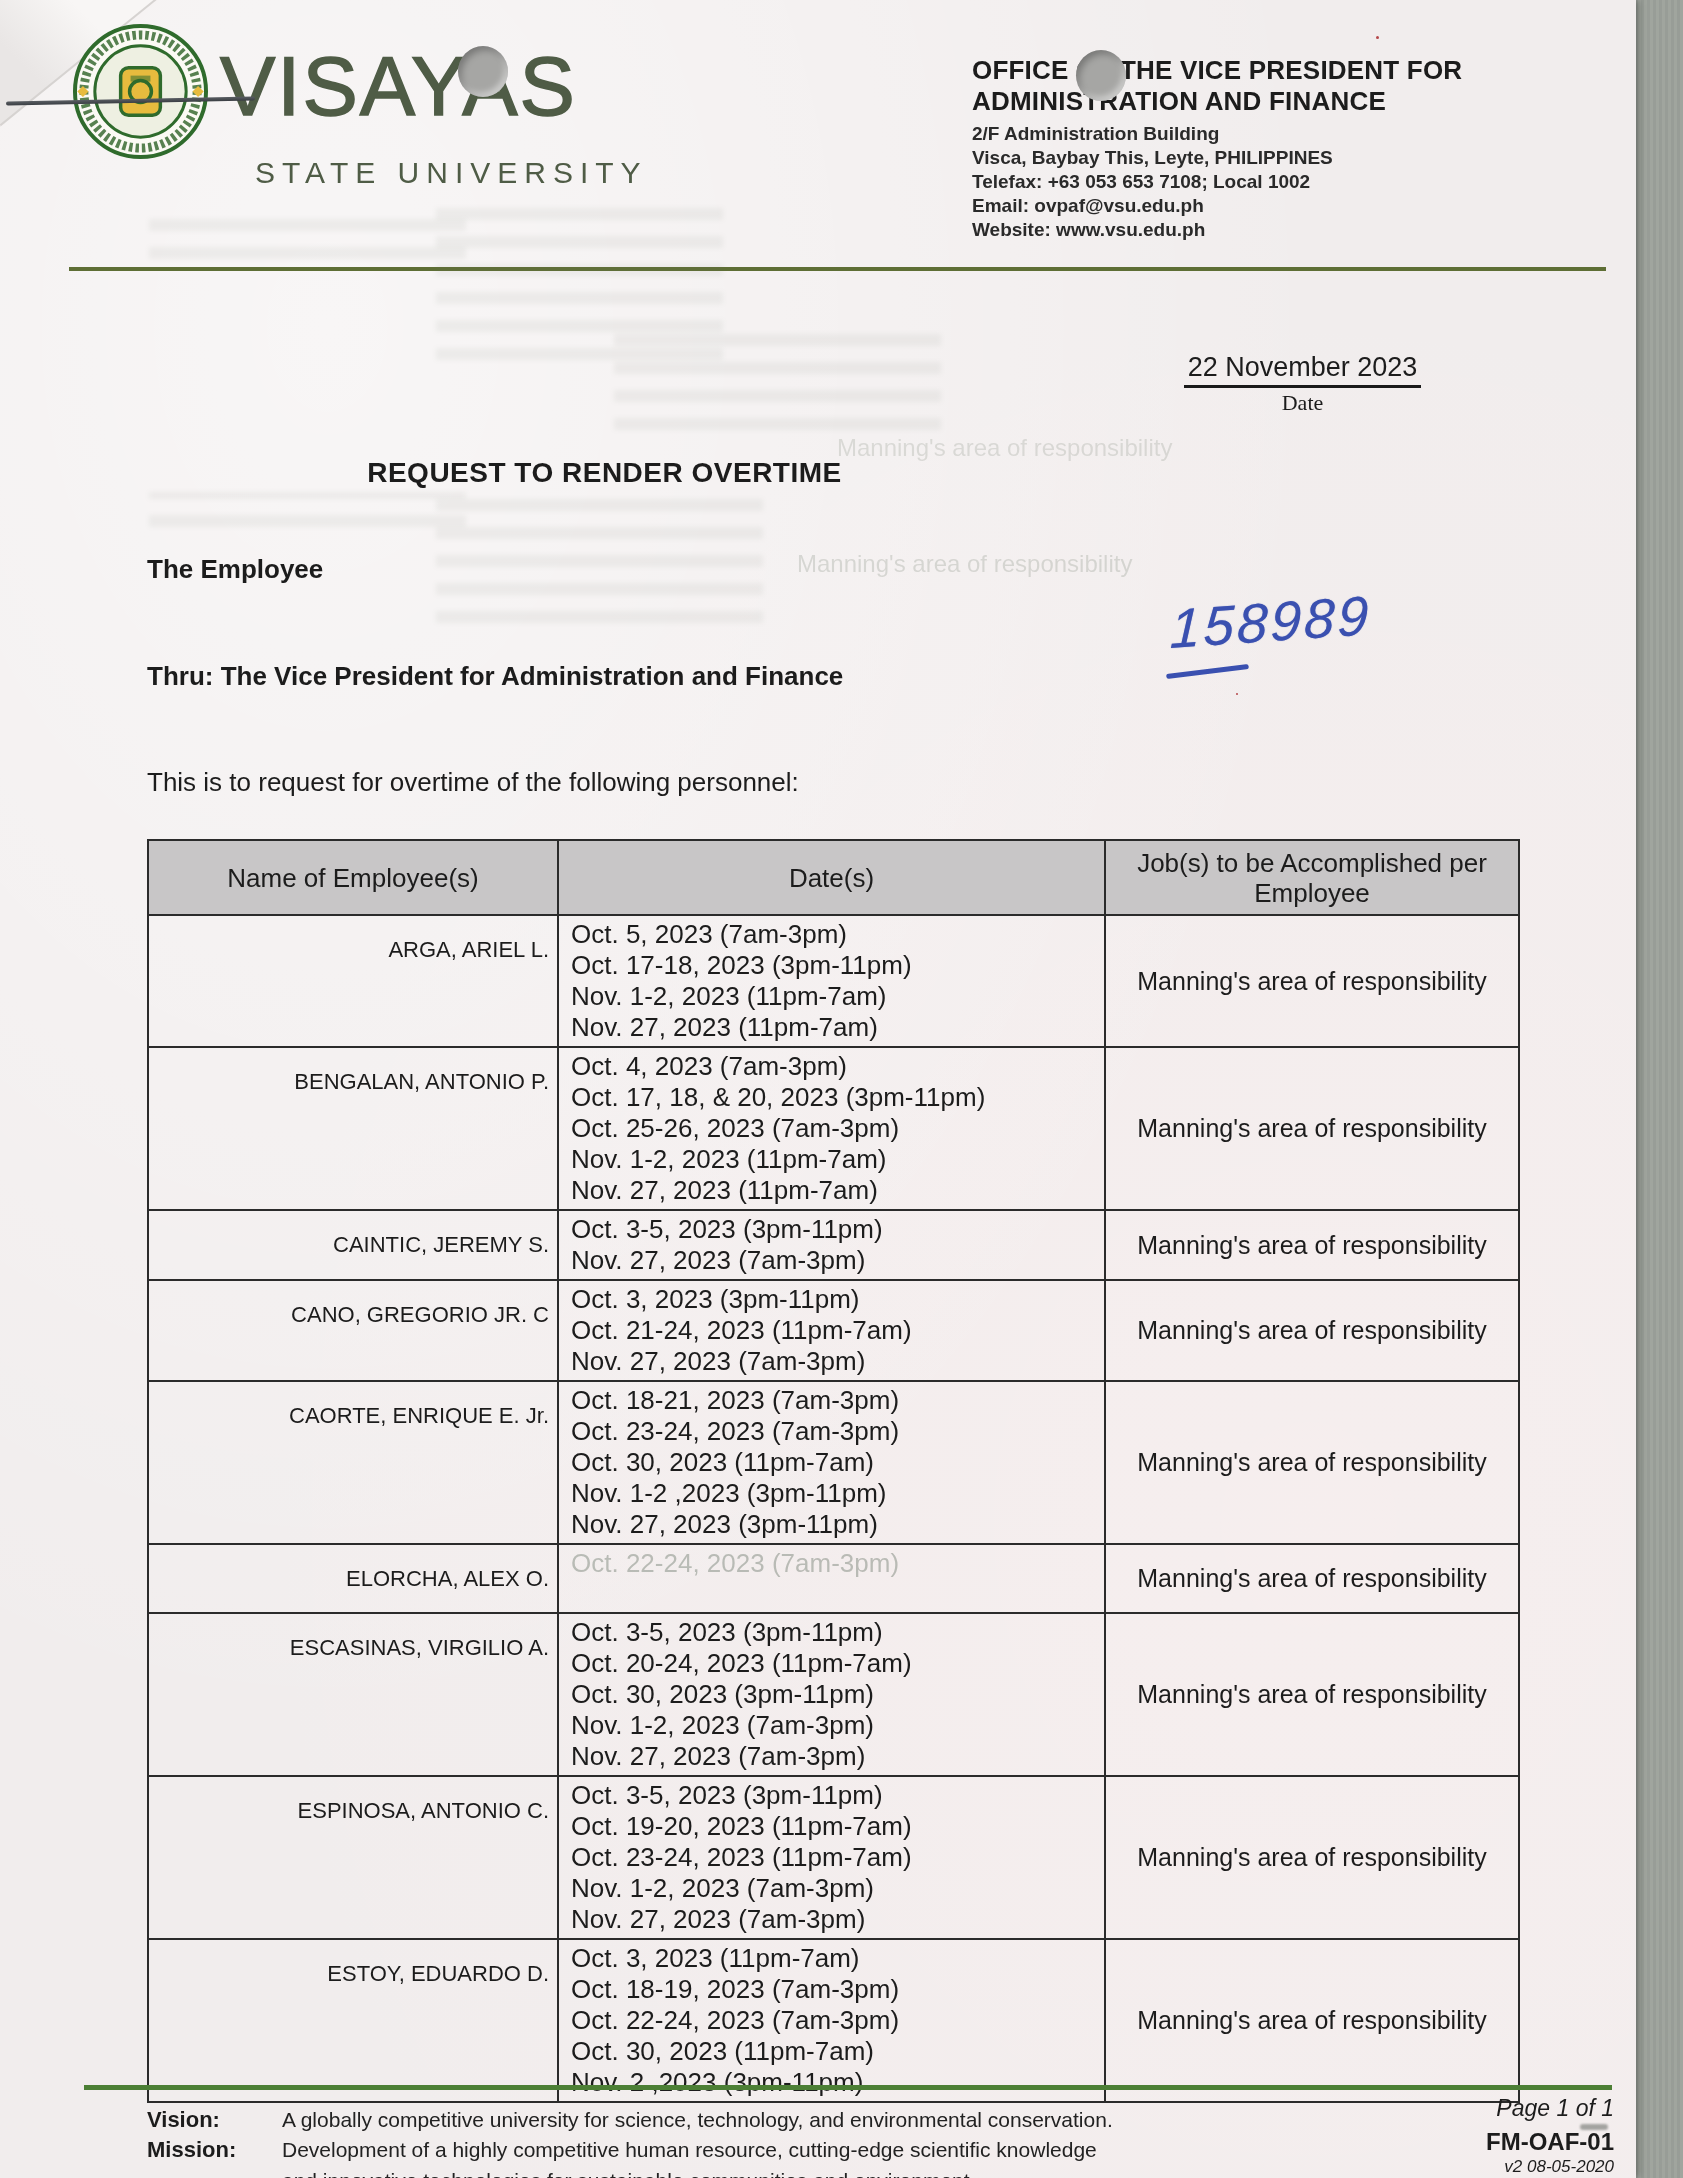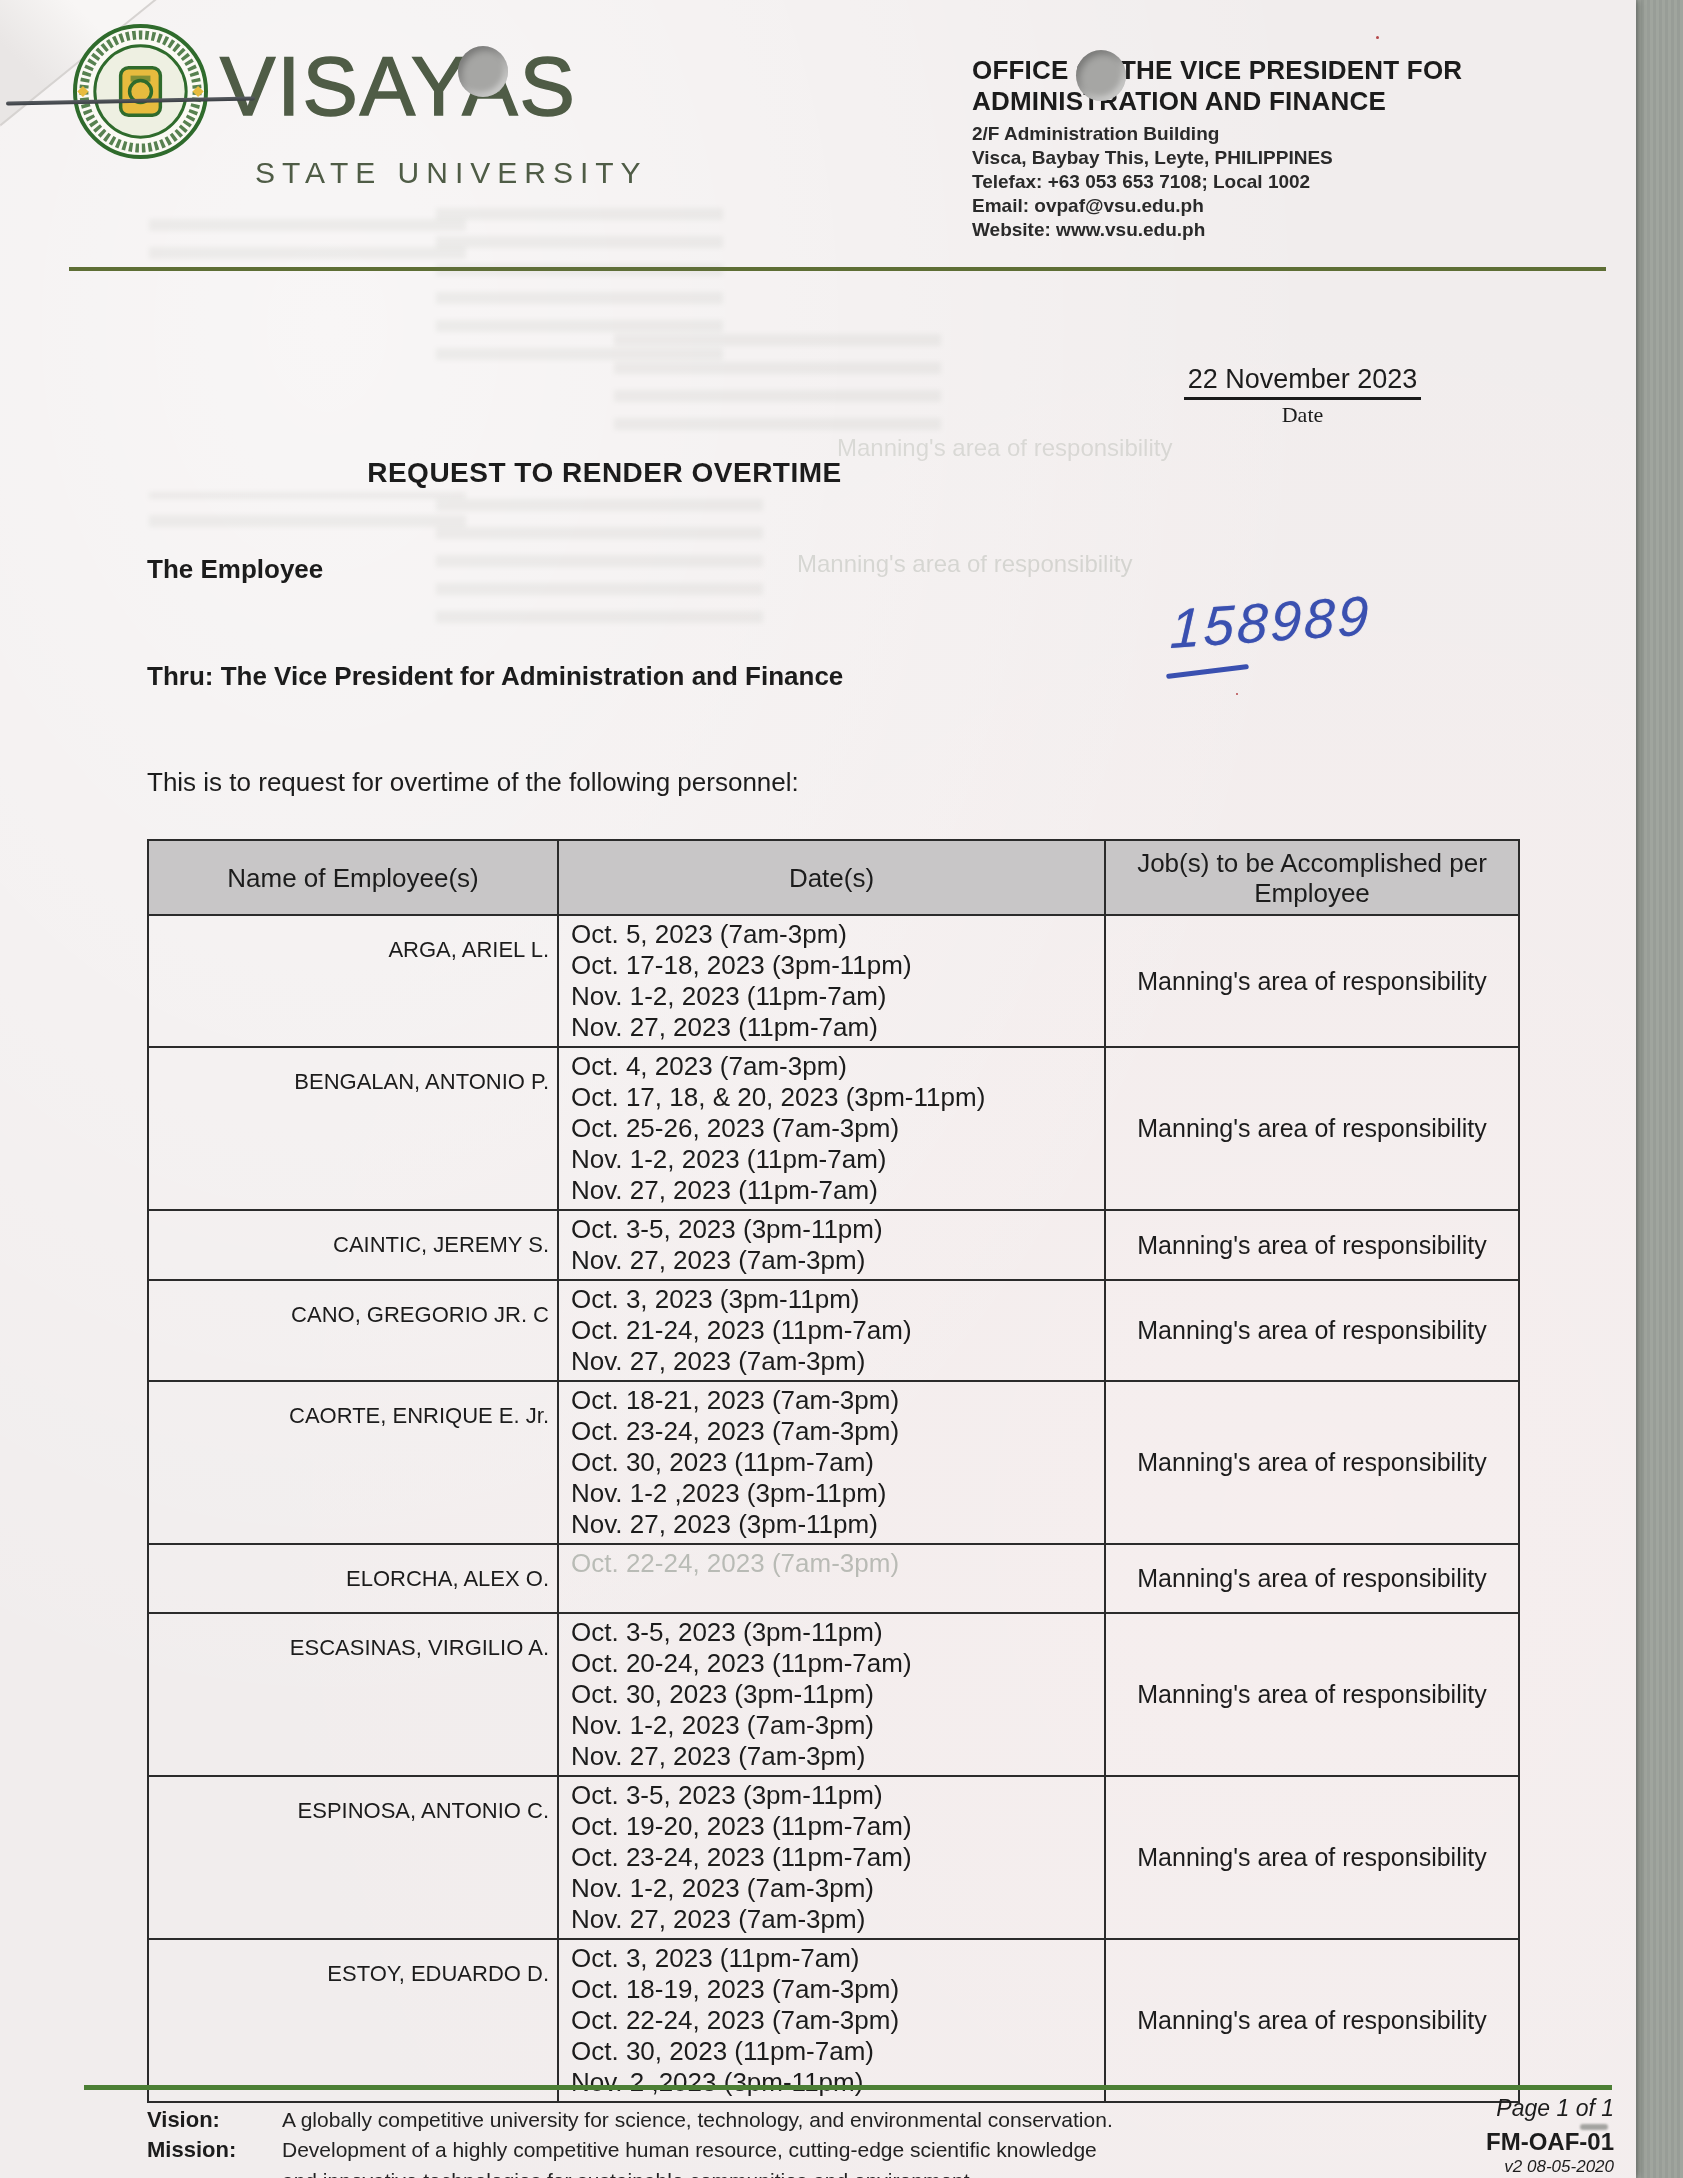--- a/index.html
+++ b/index.html
@@ -38,21 +38,21 @@
   .office .addr-line{font-size:19px;line-height:24px;font-weight:bold;color:#2a2a2a;}
   .office .addr-line.first{margin-top:5px;}
   
   .hole{position:absolute;width:50px;height:51px;border-radius:50%;background:#a6a6a4;
         box-shadow:inset 3px 4px 7px rgba(0,0,0,.28),inset -3px -4px 6px rgba(255,255,255,.45);
         z-index:8;}
   .hole-1{left:458px;top:46px;}
   .hole-2{left:1076px;top:50px;}
   .rule-top{position:absolute;left:69px;top:267px;width:1537px;height:4px;background:#5e6e35;}
   
-  .date-block{position:absolute;left:1139px;top:364px;width:327px;text-align:center;}
+  .date-block{position:absolute;left:1139px;top:352px;width:327px;text-align:center;}
   .date-value{display:inline-block;font-size:27px;padding:0 4px 2px 4px;
         border-bottom:3px solid #1a1a1a;}
   .date-label{font-size:22px;margin-top:2px;font-family:Liberation Serif, serif;}
   
   .doc-title{position:absolute;left:139px;top:457px;width:931px;text-align:center;
         font-weight:bold;font-size:28px;letter-spacing:0.5px;}
   .addressee{position:absolute;left:147px;top:554px;font-weight:bold;font-size:26px;}
   .thru-line{position:absolute;left:147px;top:661px;font-weight:bold;font-size:26px;}
   .intro-line{position:absolute;left:147px;top:767px;font-size:26px;}
   

